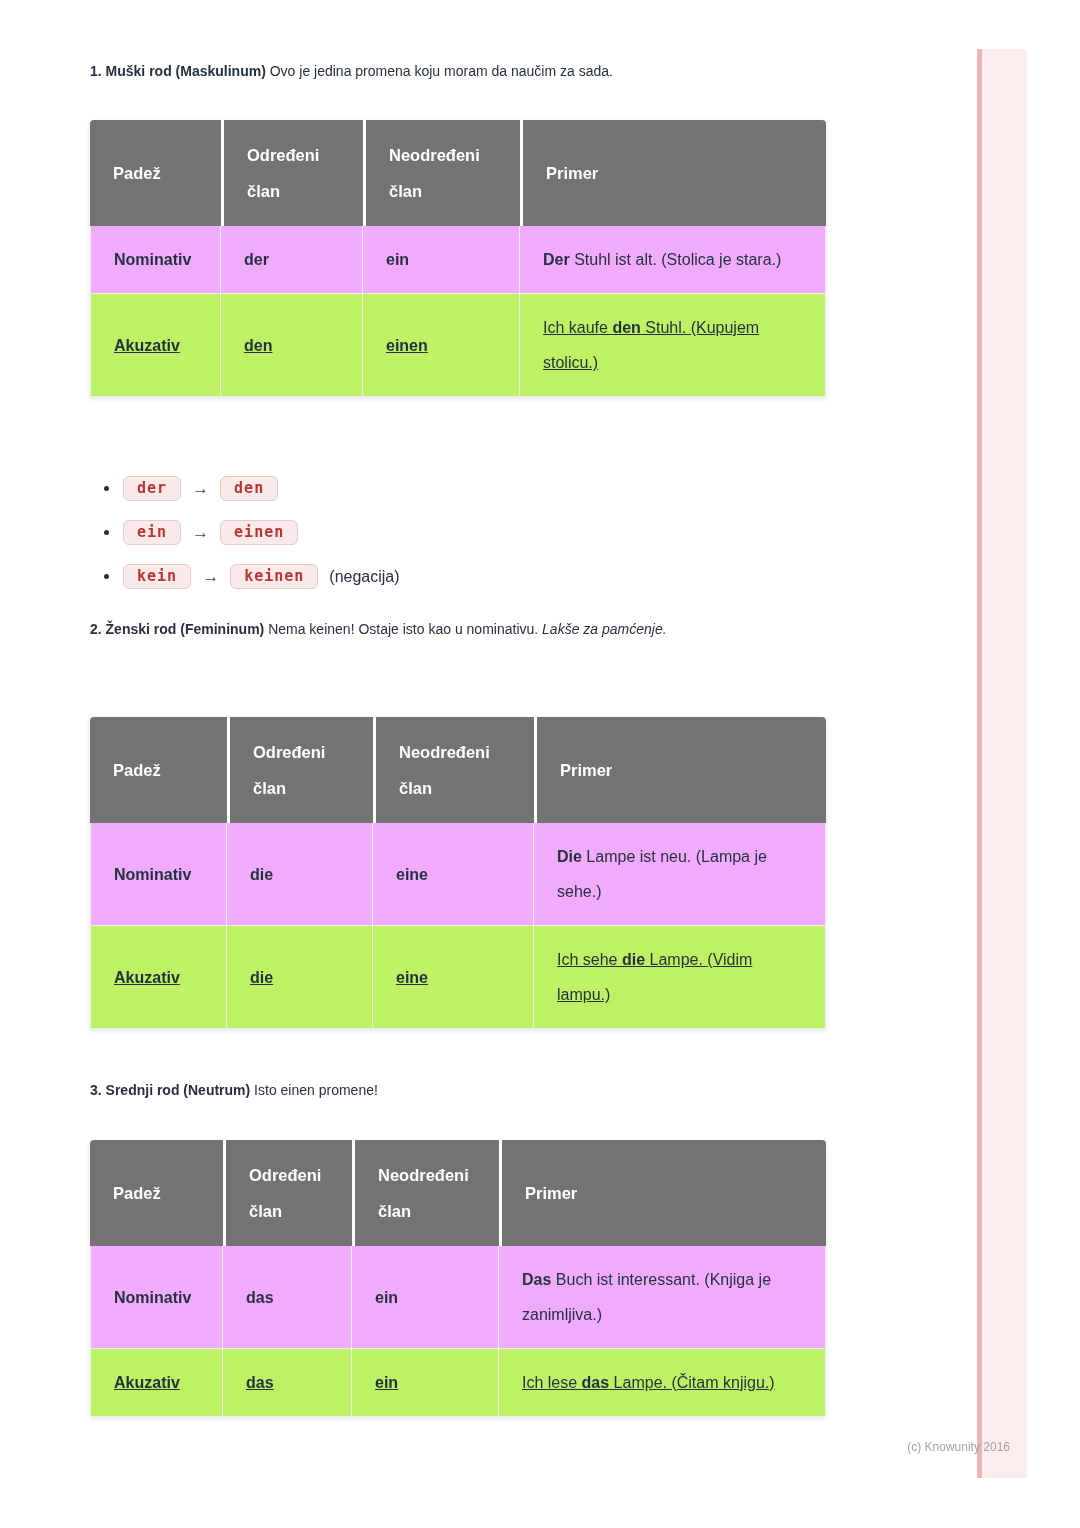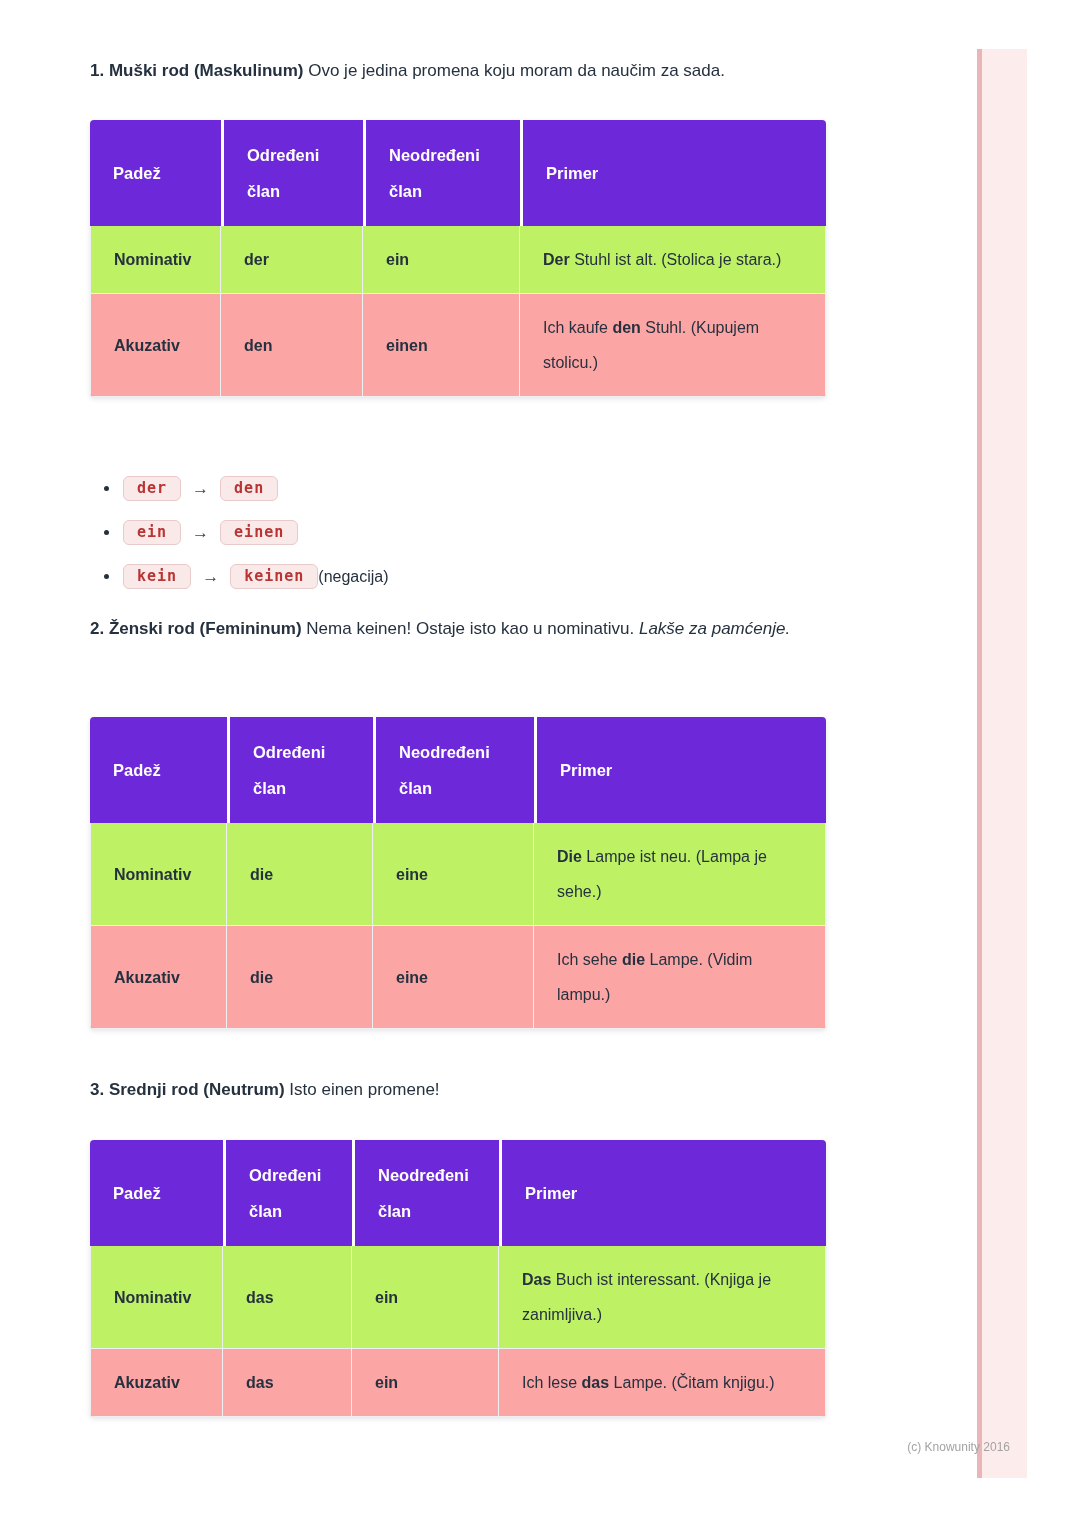--- a/index.html
+++ b/index.html
@@ -12,64 +12,64 @@
     overflow:hidden;
   }
   .stripe {
     position:absolute; left:977px; top:49px;
     width:50px; height:1429px;
     background:#fcedec;
     border-left:5px solid #eab5b7;
     z-index:0;
   }
   .block { position:absolute; left:90px; width:736px; z-index:1; }
-  .heading { font-size:17px; line-height:32px; color:#26313f; }
+  .heading { font-size:14px; line-height:32px; color:#26313f; }
   .heading b { font-weight:700; }
   .heading .it { font-style:italic; }
   .justify { text-align:justify; }
 
   .tablewrap {
     border-radius:4px; overflow:hidden;
     box-shadow:0 2px 5px rgba(30,40,60,0.12);
   }
   table.dtable { border-collapse:separate; border-spacing:0; width:736px; table-layout:fixed; }
   .dtable th {
-    background:#6d28d9; color:#ffffff;
+    background:#737373; color:#ffffff;
     text-align:left; vertical-align:middle;
     padding:17px 23px; font-size:16.5px; font-weight:700; line-height:36px;
   }
   .dtable th + th { border-left:3px solid #ffffff; }
   .dtable td {
     vertical-align:middle;
     padding:16px 23px; font-size:16px; font-weight:700; line-height:35px;
-    background:#bef264;
+    background:#f0abfc;
     border-bottom:1px solid #edeff2; border-right:1px solid #edeff2;
   }
   .dtable td:first-child { border-left:1px solid #edeff2; }
-  .dtable tr.alt td { background:#fca5a5; }
+  .dtable tr.alt td { background:#bef264;text-decoration:underline; }
   .dtable td.example { font-weight:400; }
   .dtable td.example b { font-weight:700; }
 
   
   .t1 col.c1{width:131px}.t1 col.c2{width:142px}.t1 col.c3{width:157px}.t1 col.c4{width:306px}
   .t2 col.c1{width:137px}.t2 col.c2{width:146px}.t2 col.c3{width:161px}.t2 col.c4{width:292px}
   .t3 col.c1{width:133px}.t3 col.c2{width:129px}.t3 col.c3{width:147px}.t3 col.c4{width:327px}
 
   .bullets { display:flex; flex-direction:column; gap:13px; }
   .bullet-row { display:flex; align-items:center; font-size:16px; height:31px; }
   .dot { width:5px; height:5px; border-radius:50%; background:#26313f; margin:0 14px 0 14px; flex:0 0 auto; }
   .code {
     display:inline-block;
     background:#f9e9e9; border:1px solid #e9caca; border-radius:6px;
     padding:2px 13px 3px 13px;
     font-family:"DejaVu Sans Mono", monospace;
     font-size:15px; font-weight:700; color:#b93434; letter-spacing:1px;
   }
   .arrow { color:#3a4555; font-size:17px; margin:0 11px; }
-  .note { font-size:16px; color:#26313f; }
+  .note { margin-left:11px; font-size:16px; color:#26313f; }
 
   .footer {
     position:absolute; top:1440px; right:70px;
     font-size:12px; color:#a3a3a3; z-index:2;
   }
 
   
   #h1{top:55px} #t1{top:120px} #bul{top:473px} #h2{top:613px}
   #t2{top:717px} #h3{top:1074px} #t3{top:1140px}
 </style>

